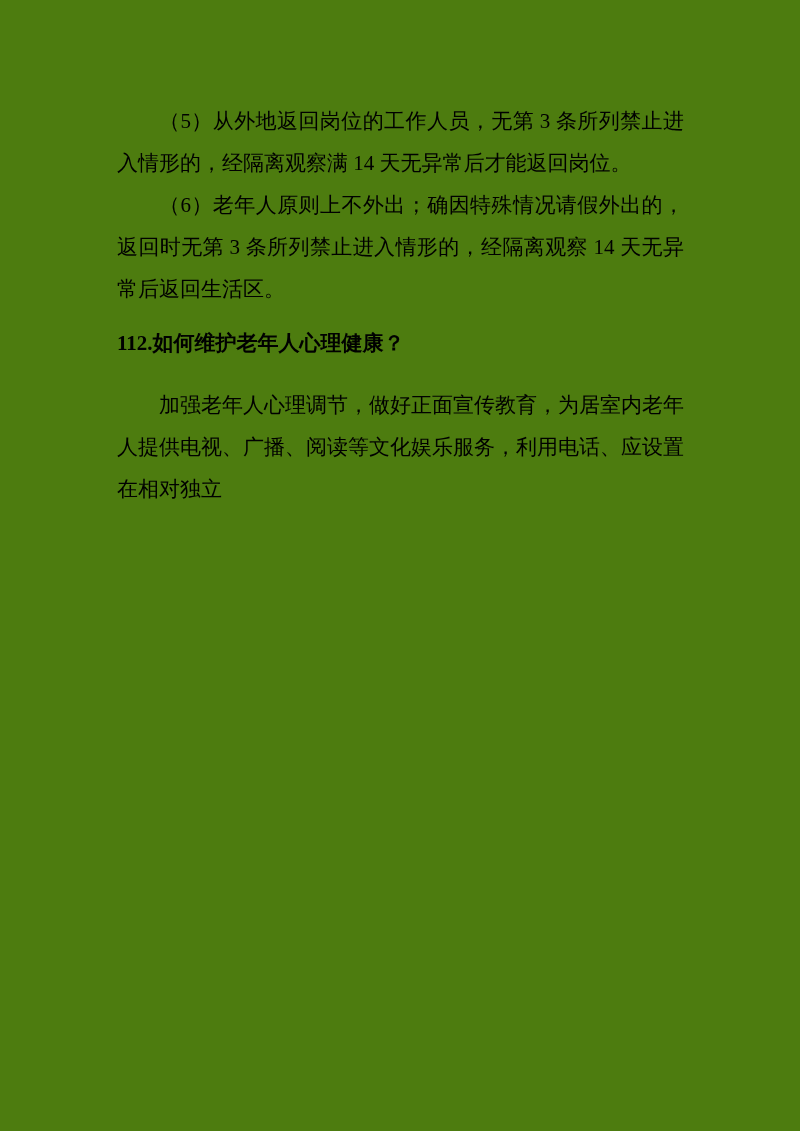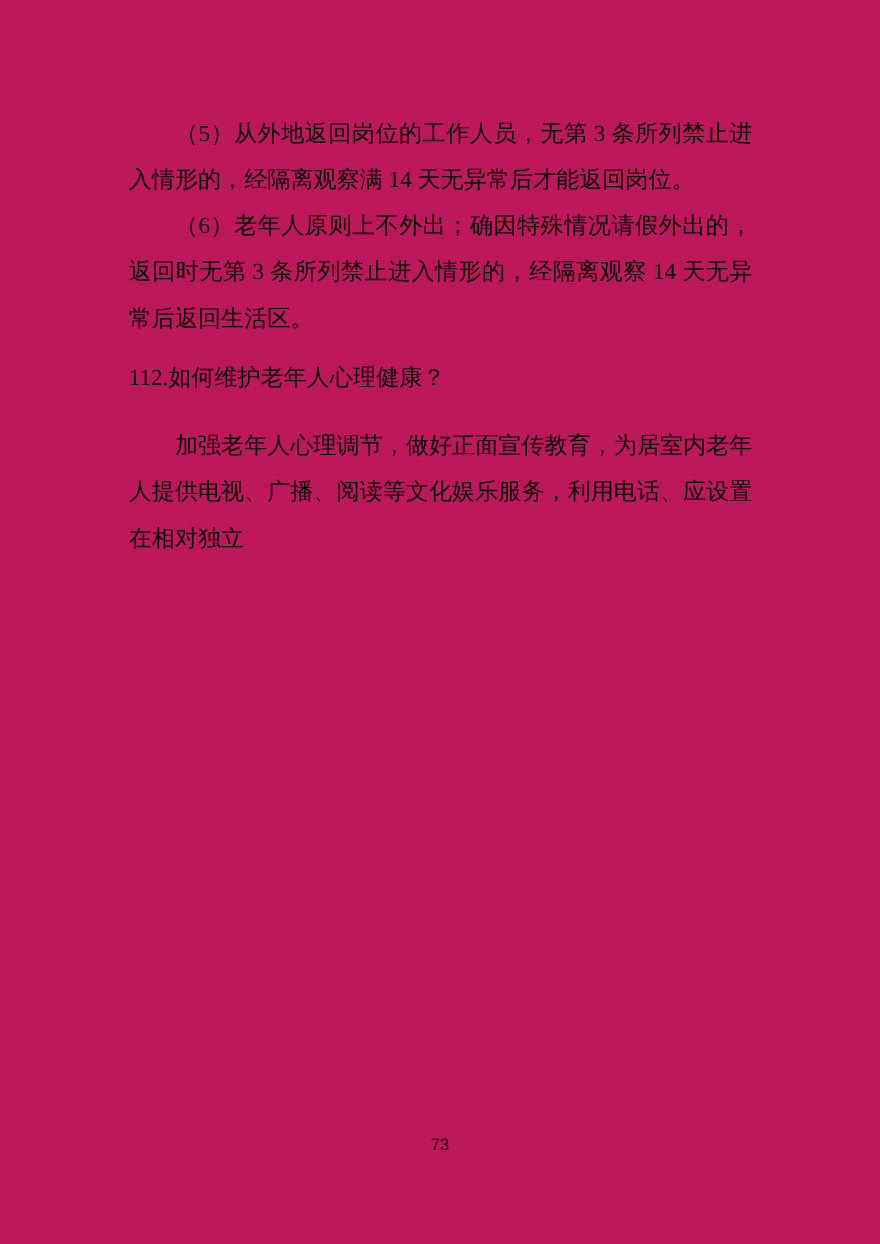--- a/index.html
+++ b/index.html
@@ -4,21 +4,21 @@
 <style>
   html, body {
     margin: 0;
     padding: 0;
     background: #ffffff;
   }
   .page {
     position: relative;
     width: 800px;
     height: 1131px;
-    background: #be185d;
+    background: #4d7c0f;
     overflow: hidden;
     font-family: "Liberation Serif", "DejaVu Serif", serif;
     color: #000000;
   }
   .content {
     position: absolute;
     left: 117px;
     top: 100px;
     width: 567px;
   }
@@ -27,21 +27,21 @@
     font-size: 21px;
     line-height: 42px;
     text-align: justify;
     text-indent: 2em;
     word-break: break-all;
   }
   .section-heading {
     margin: 12px 0 20px 0;
     font-size: 21px;
     line-height: 42px;
-    font-weight: normal;
+    font-weight: bold;
     text-align: left;
   }
   .page-number {
     position: absolute;
     left: 0;
     top: 1031px;
     width: 100%;
     text-align: center;
     font-size: 15px;
     line-height: 20px;
@@ -52,14 +52,13 @@
 </head>
 <body>
 
 <div class="page">
   <div class="content">
     <p class="body-para">（5）从外地返回岗位的工作人员，无第 3 条所列禁止进入情形的，经隔离观察满 14 天无异常后才能返回岗位。</p>
     <p class="body-para">（6）老年人原则上不外出；确因特殊情况请假外出的，返回时无第 3 条所列禁止进入情形的，经隔离观察 14 天无异常后返回生活区。</p>
     <h2 class="section-heading">112.如何维护老年人心理健康？</h2>
     <p class="body-para">加强老年人心理调节，做好正面宣传教育，为居室内老年人提供电视、广播、阅读等文化娱乐服务，利用电话、应设置在相对独立</p>
   </div>
-  <div class="page-number">73</div>
 </div>
 
 </body></html>

